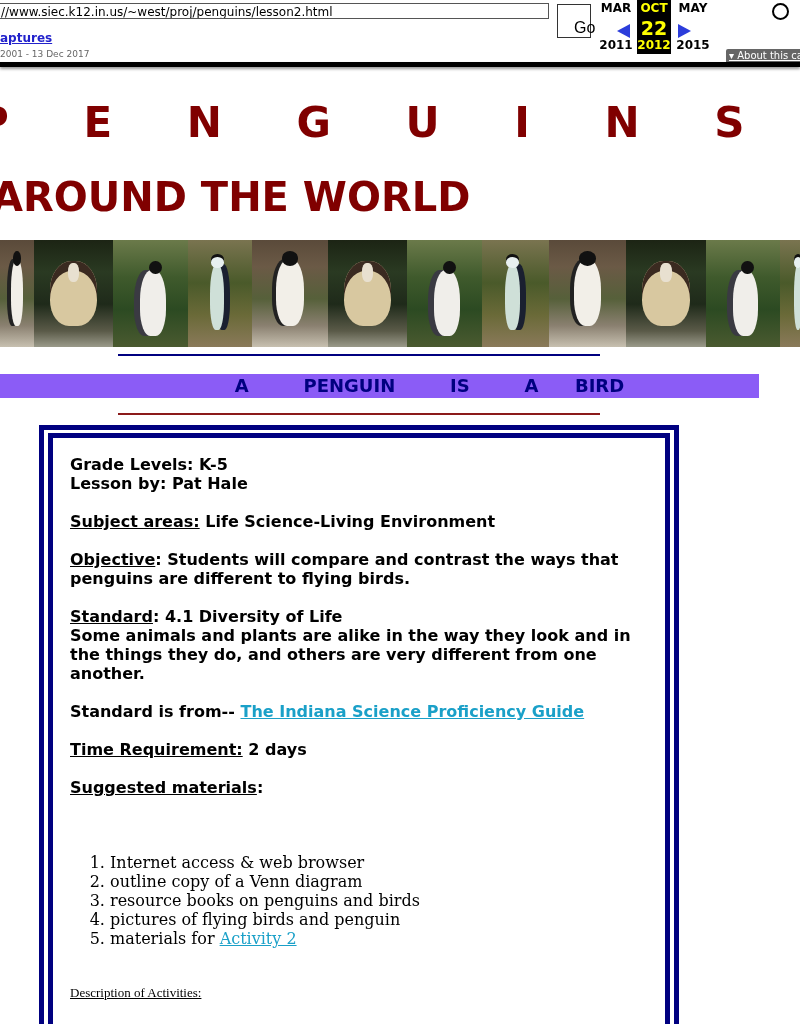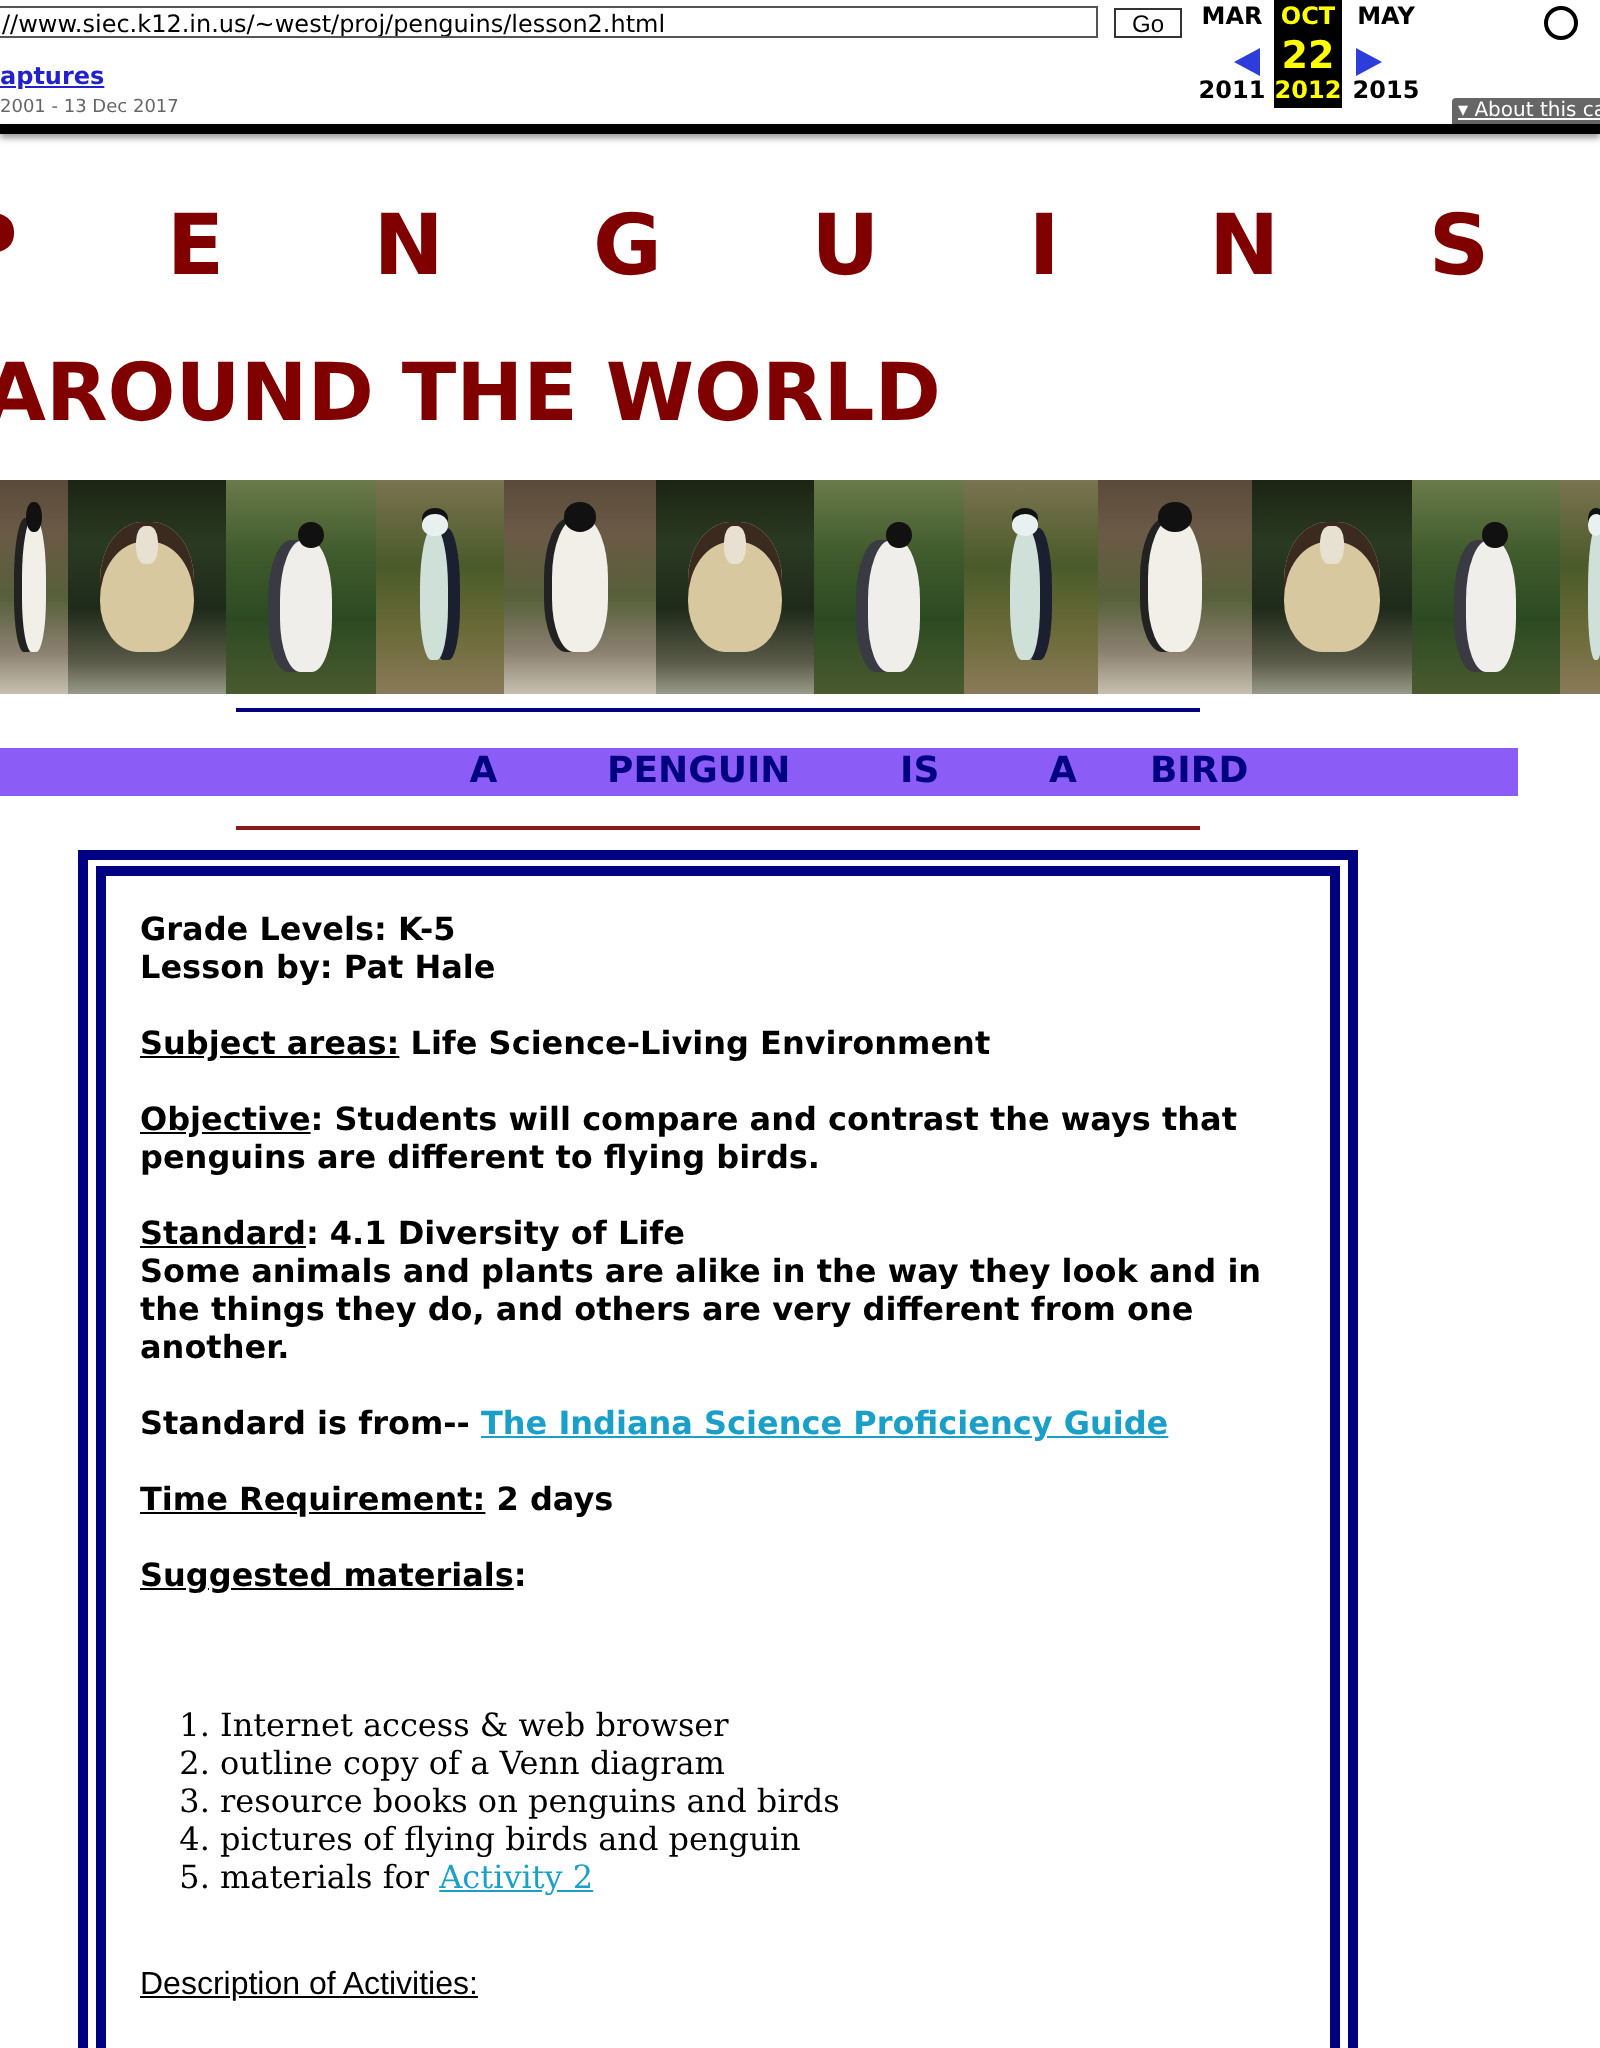--- a/index.html
+++ b/index.html
@@ -9,22 +9,22 @@
   }
   
   .wb { position: absolute; left: 0; top: 0; width: 800px; height: 62px; background: #fff; }
   .wb-url {
     position: absolute; left: -4px; top: 3px; width: 553px; height: 16px;
     border: 1px solid #555; background: #fff; font-size: 12px; line-height: 16px;
     padding-left: 4px; box-sizing: border-box; color: #000; white-space: nowrap; overflow: hidden;
   }
   .wb-go {
     position: absolute; left: 557px; top: 4px; width: 34px; height: 15px;
-    border: 1px solid #333; background: #fff; font-size: 12px; line-height: 14px; text-align: center;
-    box-sizing: border-box; padding: 0;
+    border: 1px solid #333; background: #fff; font-size: 16px; line-height: 14px; text-align: center;
+    box-sizing: border-box; padding: 16px;
   }
   .wb-captures { position: absolute; left: 0; top: 31px; font-size: 12px; font-weight: bold; color: #1a0dab; color:#2222cc; text-decoration: underline; }
   .wb-range { position: absolute; left: 0; top: 49px; font-size: 9px; color: #666; }
   .wb-cal { position: absolute; top: 0; width: 40px; height: 54px; text-align: center; font-weight: bold; }
   .wb-cal .m { font-size: 12px; line-height: 14px; margin-top: 1px; }
   .wb-cal .y { position: absolute; bottom: 2px; left: 0; width: 100%; font-size: 12px; line-height: 14px; }
   .wb-prev { left: 596px; color: #000; }
   .wb-cur { left: 637px; width: 34px; background: #000; color: #ffff00; }
   .wb-cur .d { font-size: 19px; line-height: 26px; }
   .wb-next { left: 673px; color: #000; }
@@ -86,21 +86,21 @@
   }
   .content { position: absolute; left: 70px; top: 455px; width: 580px; color: #000; }
   .b { font-weight: bold; font-size: 16px; line-height: 19px; }
   .u { text-decoration: underline; }
   .p { margin: 0 0 19px 0; }
   a.link { color: #1aa0c8; text-decoration: underline; }
   .serif-list {
     font-family: "DejaVu Serif", serif; font-size: 16px; line-height: 19px; margin: 0; padding-left: 40px;
   }
   .serif-list li { padding-left: 0; }
-  .serif-p { font-family: Liberation Sans, sans-serif; font-size: 16px; line-height: 19px; }
+  .serif-p { font-family: Liberation Serif, serif; font-size: 13px; line-height: 19px; }
 </style>
 </head>
 <body>
 
 <div class="wb">
   <div class="wb-url">//www.siec.k12.in.us/~west/proj/penguins/lesson2.html</div>
   <button class="wb-go">Go</button>
   <div class="wb-captures">aptures</div>
   <div class="wb-range">2001 - 13 Dec 2017</div>
 

